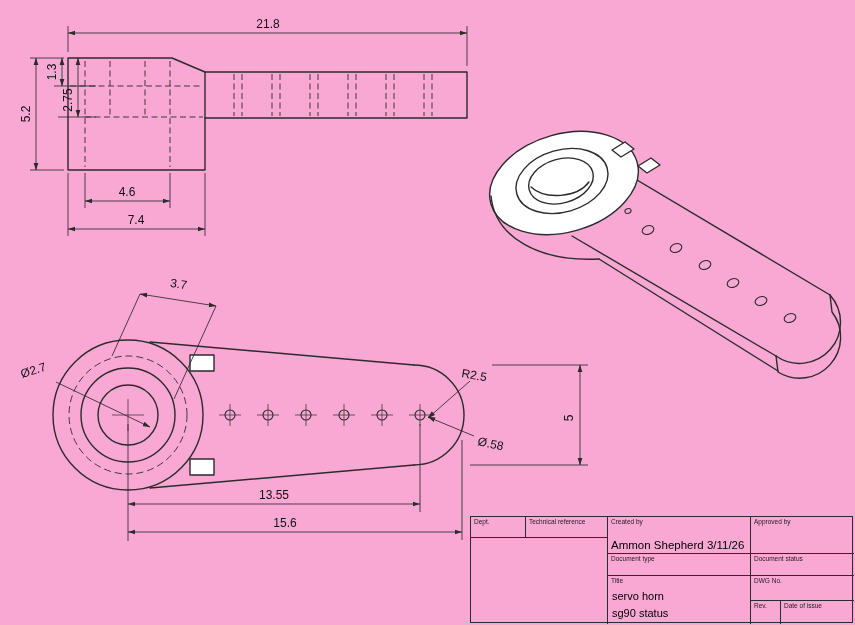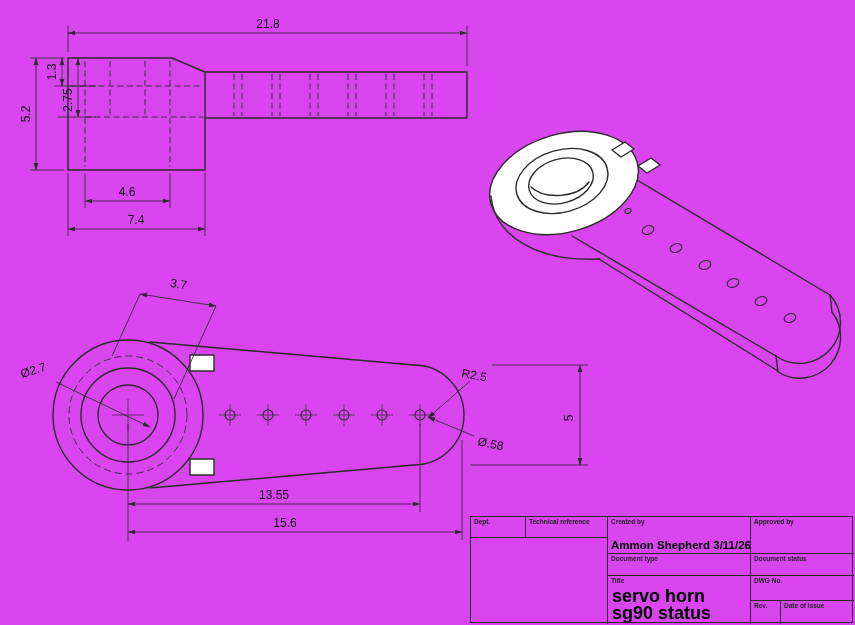--- a/index.html
+++ b/index.html
@@ -1,46 +1,46 @@
 <!DOCTYPE html>
 <html><head>
 <meta charset="utf-8">
 <style>
   html,body{margin:0;padding:0;background:#fff;}
   #stage{
     position:relative;
     width:855px;height:625px;
-    background:#d946ef;
+    background:#f9a8d4;
     font-family:"Liberation Sans", sans-serif;
     overflow:hidden;
   }
   svg{position:absolute;left:0;top:0;}
   .outline{stroke:#2b2b2b;stroke-width:1.4;fill:none;stroke-linejoin:round;stroke-linecap:round;}
   .outline-white{stroke:#2b2b2b;stroke-width:1.4;fill:#ffffff;stroke-linejoin:round;}
   .hid{stroke:#2b2b2b;stroke-width:0.9;fill:none;stroke-dasharray:6 3.5;}
   .dimln{stroke:#2b2b2b;stroke-width:0.85;fill:none;}
   .thin{stroke:#2b2b2b;stroke-width:0.7;fill:none;}
   text.dim{font-family:"Liberation Sans",sans-serif;font-size:12px;fill:#111;}
   
   .tb{
     position:absolute;left:470px;top:516px;width:383px;height:107px;
     border:1.3px solid #2b2b2b;box-sizing:border-box;color:#111;
   }
-  .tb .cell{position:absolute;box-sizing:border-box;font-weight:bold;}
+  .tb .cell{position:absolute;box-sizing:border-box;}
   .tb .lbl{
     position:absolute;top:1px;left:3px;
     font-size:6.5px;line-height:8px;color:#222;white-space:nowrap;
   }
   .tb .val{
     position:absolute;bottom:2px;left:3px;
     font-size:11.5px;color:#000;white-space:nowrap;
   }
   .tb .bigval{
     position:absolute;top:12px;left:4px;
-    font-size:18px;line-height:17px;color:#000;white-space:nowrap;
+    font-size:11px;line-height:17px;color:#000;white-space:nowrap;
   }
   .br{border-right:1px solid #2b2b2b;}
   .bb{border-bottom:1px solid #2b2b2b;}
 </style>
 </head>
 <body>
 
 <div id="stage">
 
 <svg width="855" height="625" viewBox="0 0 855 625">

